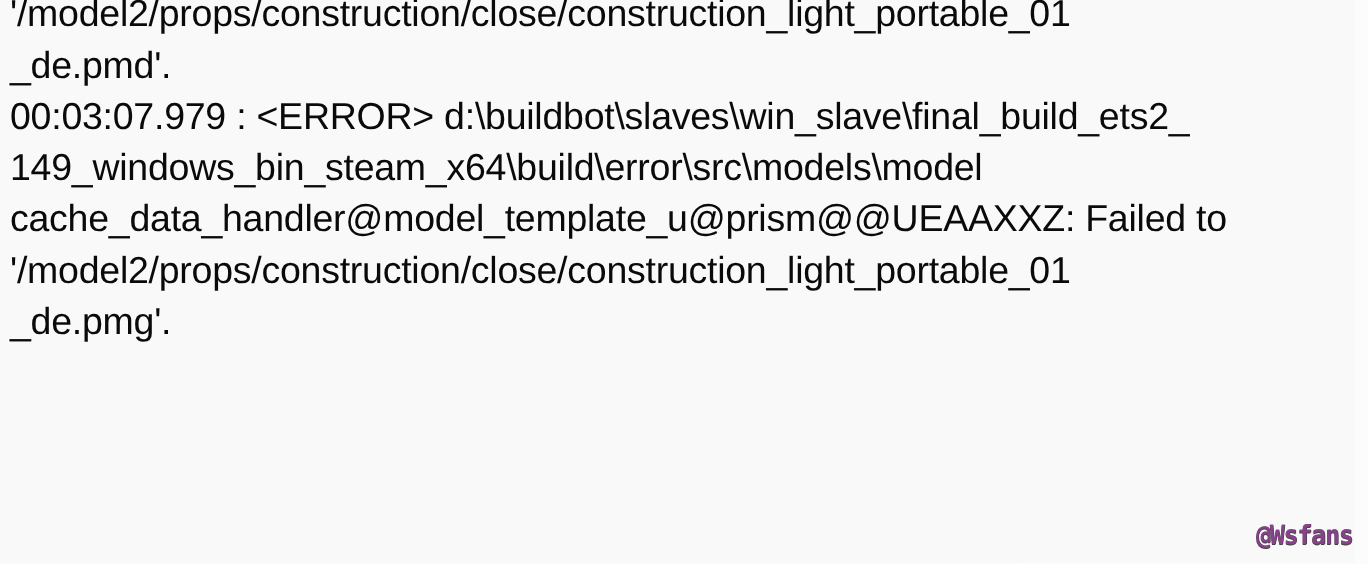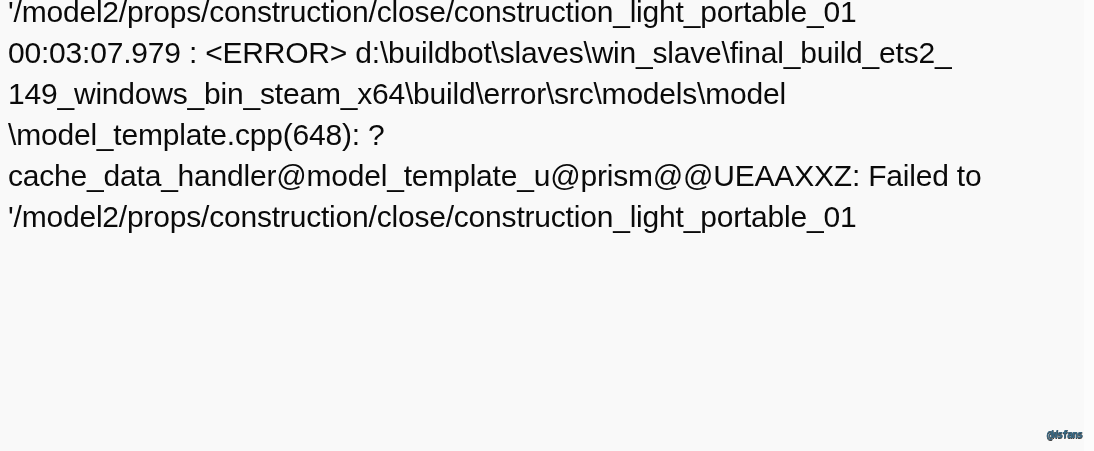--- a/index.html
+++ b/index.html
@@ -53,53 +53,54 @@
   
   .log-line.clipped {
     width: 1094px;
   }
 
   .watermark {
     position: absolute;
     right: 12px;
     bottom: 11px;
     font-family: "DejaVu Sans Mono", monospace;
-    font-size: 10px;
+    font-size: 20px;
     font-weight: 700;
     letter-spacing: -1px;
-    color: #0c4a6e;
+    color: #701a75;
     opacity: 0.82;
     
     transform: scaleY(1.05);
     text-shadow: 0.5px 0 0 #1a1a1a, 0 0.5px 0 #1a1a1a;
     -webkit-font-smoothing: none;
     user-select: none;
   }
 </style>
 </head>
 <body>
 
 <div id="console-root">
 
   <div class="log-body">
 
     <div class="log-line">'/model2/props/construction/close/construction_light_portable_01</div>
 
+    <div class="log-line">_de.pmd'.</div>
 
     <div class="log-line clipped">00:03:07.979 : &lt;ERROR&gt; d:\buildbot\slaves\win_slave\final_build_ets2_</div>
 
     <div class="log-line">149_windows_bin_steam_x64\build\error\src\models\model</div>
 
-    <div class="log-line">\model_template.cpp(648): ?</div>
 
     <div class="log-line clipped">cache_data_handler@model_template_u@prism@@UEAAXXZ: Failed to</div>
 
 
     <div class="log-line">'/model2/props/construction/close/construction_light_portable_01</div>
 
+    <div class="log-line">_de.pmg'.</div>
 
 
 
   </div>
 
   <div class="watermark">@Wsfans</div>
 
 </div>
 
 </body></html>

